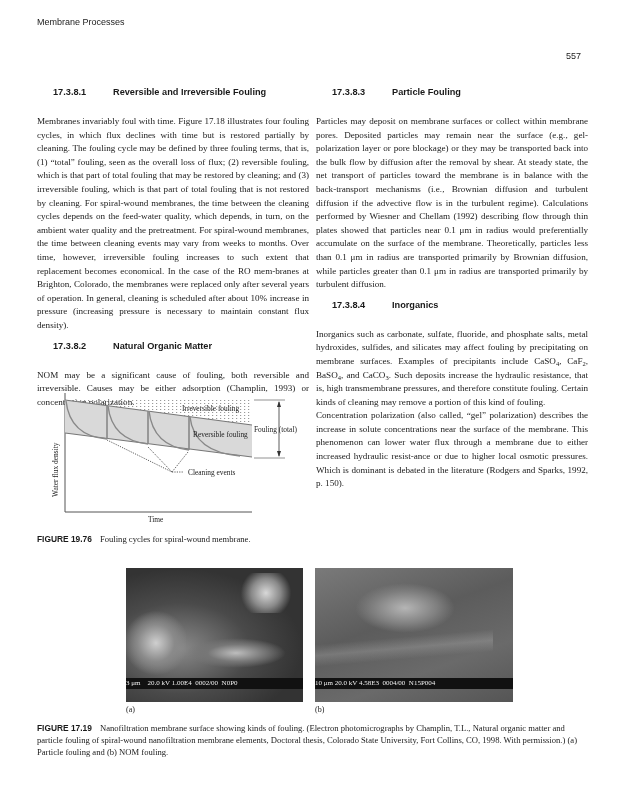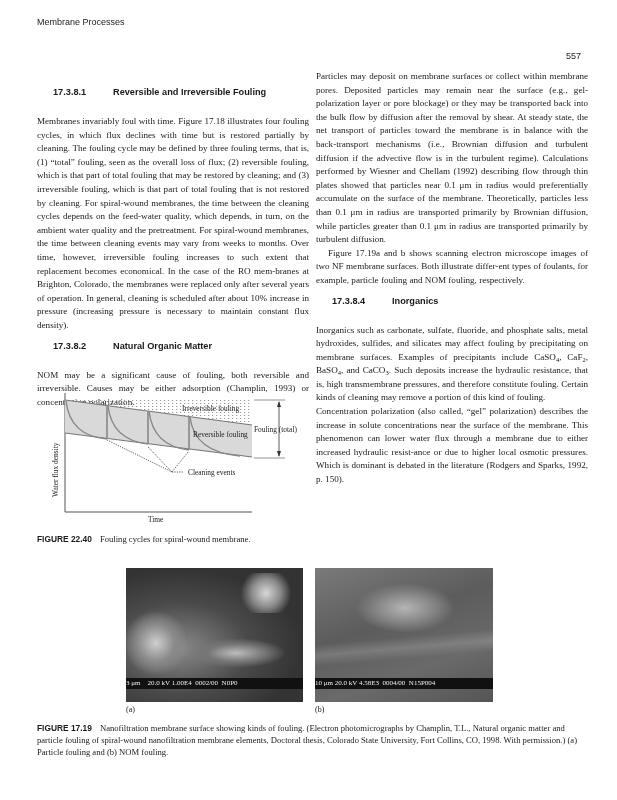--- a/index.html
+++ b/index.html
@@ -79,42 +79,44 @@
 
   <text x="182" y="411" font-size="7.4" font-family="Liberation Serif, serif" fill="#222">Irreversible fouling</text>
   <text x="193" y="437" font-size="7.4" font-family="Liberation Serif, serif" fill="#222">Reversible fouling</text>
   <text x="254" y="432" font-size="7.4" font-family="Liberation Serif, serif" fill="#222">Fouling (total)</text>
   <text x="188" y="475" font-size="7.4" font-family="Liberation Serif, serif" fill="#222">Cleaning events</text>
   <text x="148" y="522" font-size="7.4" font-family="Liberation Serif, serif" fill="#222">Time</text>
   <text x="0" y="0" transform="translate(58,497) rotate(-90)" font-size="7.4" font-family="Liberation Serif, serif" fill="#222">Water flux density</text>
 </svg>
 
 <div class="abs fig-caption" style="left:37px; top:533px; width:280px;">
-  <span class="lbl">FIGURE 22.40</span><span>Fouling cycles for spiral-wound membrane.</span>
+  <span class="lbl">FIGURE 19.76</span><span>Fouling cycles for spiral-wound membrane.</span>
 </div>
 
 <div class="col col-right" style="top:70px;">
+  <h3 class="h">
+    <span class="num">17.3.8.3</span><span>Particle Fouling</span>
+  </h3>
   <p class="body">Particles may deposit on membrane surfaces or collect within membrane pores. Deposited particles may remain near the surface (e.g., gel-polarization layer or pore blockage) or they may be transported back into the bulk flow by diffusion after the removal by shear. At steady state, the net transport of particles toward the membrane is in balance with the back-transport mechanisms (i.e., Brownian diffusion and turbulent diffusion if the advective flow is in the turbulent regime). Calculations performed by Wiesner and Chellam (1992) describing flow through thin plates showed that particles near 0.1 μm in radius would preferentially accumulate on the surface of the membrane. Theoretically, particles less than 0.1 μm in radius are transported primarily by Brownian diffusion, while particles greater than 0.1 μm in radius are transported primarily by turbulent diffusion.</p>
-  <p class="body indent">Figure 17.19a and b shows scanning electron microscope images of two NF membrane surfaces. Both illustrate differ-ent types of foulants, for example, particle fouling and NOM fouling, respectively.</p>
   <h3 class="h" style="margin-top:7px;">
     <span class="num">17.3.8.4</span><span>Inorganics</span>
   </h3>
   <p class="body"><span>Inorganics such as carbonate, sulfate, fluoride, and phosphate salts, metal hydroxides, sulfides, and silicates may affect fouling by precipitating on membrane surfaces. Examples of precipitants include CaSO</span><sub>4</sub>, CaF<sub>2</sub>, BaSO<sub>4</sub>, and CaCO<sub>3</sub>. <span>Such deposits increase the hydraulic resistance, that is, high transmembrane pressures, and therefore constitute fouling. Certain kinds of cleaning may remove a portion of this kind of fouling.</span></p>
   <p class="body">Concentration polarization (also called, “gel” polarization) describes the increase in solute concentrations near the surface of the membrane. This phenomenon can lower water flux through a membrane due to either increased hydraulic resist-ance or due to higher local osmotic pressures. Which is dominant is debated in the literature (Rodgers and Sparks, 1992, p. 150).</p>
 </div>
 
 <div class="sem" style="left:126px; top:568px; width:177px; height:134px; background:radial-gradient(ellipse at 30% 60%, #8a8a8a 0%, #4a4a4a 40%, #333 70%), #3a3a3a;">
   <div style="position:absolute; left:0; top:40px; width:60px; height:70px; background:radial-gradient(circle, #cfcfcf 0%, #8a8a8a 40%, transparent 70%);"></div>
   <div style="position:absolute; left:110px; top:5px; width:60px; height:40px; background:radial-gradient(circle, #d8d8d8 0%, #8a8a8a 40%, transparent 70%);"></div>
   <div style="position:absolute; left:60px; top:70px; width:100px; height:30px; background:radial-gradient(ellipse, #bdbdbd 0%, #777 40%, transparent 70%);"></div>
   <div class="sem-bar" style="top:110px;">3 μm    20.0 kV 1.00E4  0002/00  N0P0</div>
 </div>
 <div class="abs sub-label" style="left:126px; top:705px;">(a)</div>
 
-<div class="sem" style="left:315px; top:568px; width:178px; height:134px; background:linear-gradient(160deg, #7a7a7a 0%, #5c5c5c 40%, #6a6a6a 70%, #555 100%);">
+<div class="sem" style="left:315px; top:568px; width:198px; height:134px; background:linear-gradient(160deg, #7a7a7a 0%, #5c5c5c 40%, #6a6a6a 70%, #555 100%);">
   <div style="position:absolute; left:40px; top:15px; width:100px; height:50px; background:radial-gradient(ellipse, #b5b5b5 0%, #808080 45%, transparent 70%);"></div>
   <div style="position:absolute; left:0; top:60px; width:178px; height:40px; background:linear-gradient(175deg, transparent 30%, rgba(200,200,200,0.25) 50%, transparent 70%);"></div>
   <div class="sem-bar" style="top:110px;">10 μm 20.0 kV 4.58E3  0004/00  N15P004</div>
 </div>
 <div class="abs sub-label" style="left:315px; top:705px;">(b)</div>
 
 <div class="abs fig-caption" style="left:37px; top:722px; width:545px;">
   <span class="lbl">FIGURE 17.19</span><span>Nanofiltration membrane surface showing kinds of fouling. (Electron photomicrographs by Champlin, T.L., Natural organic matter and particle fouling of spiral-wound nanofiltration membrane elements, Doctoral thesis, Colorado State University, Fort Collins, CO, 1998. With permission.) (a) Particle fouling and (b) NOM fouling.</span>
 </div>
 

